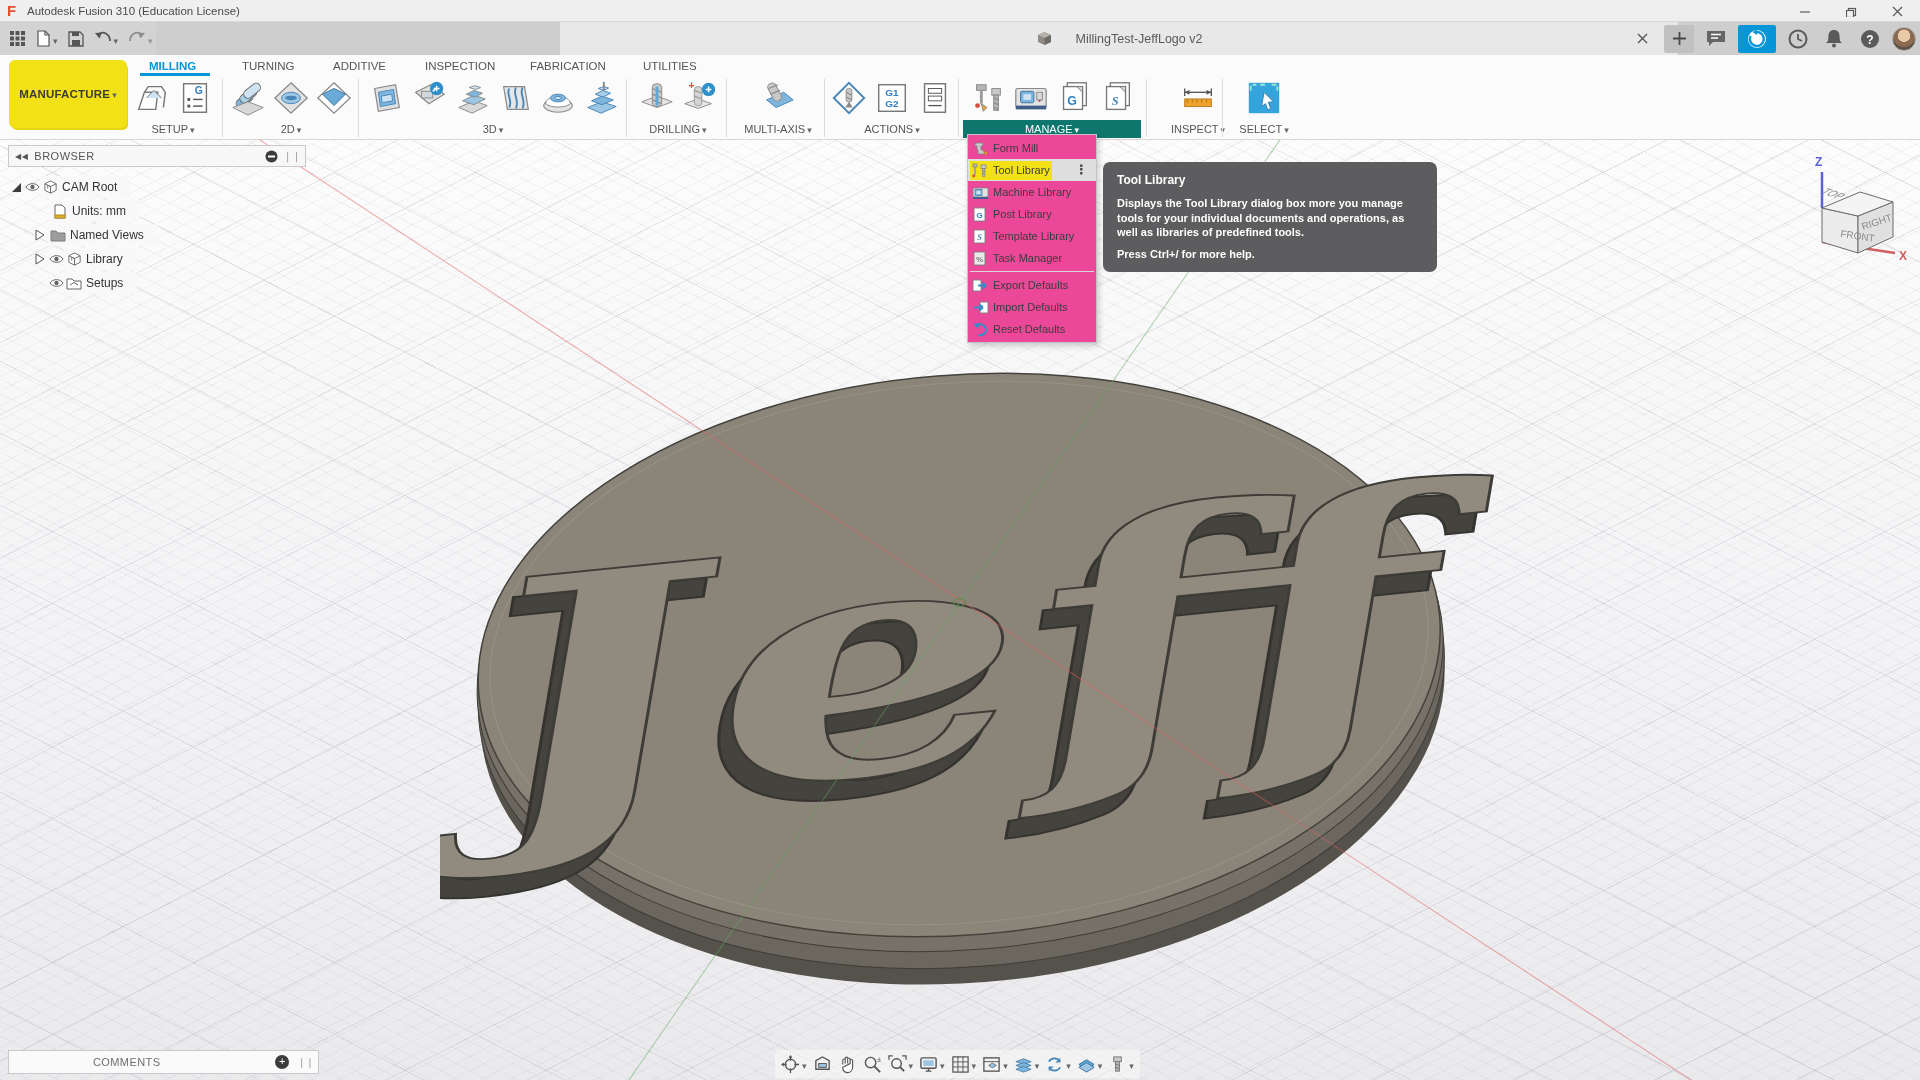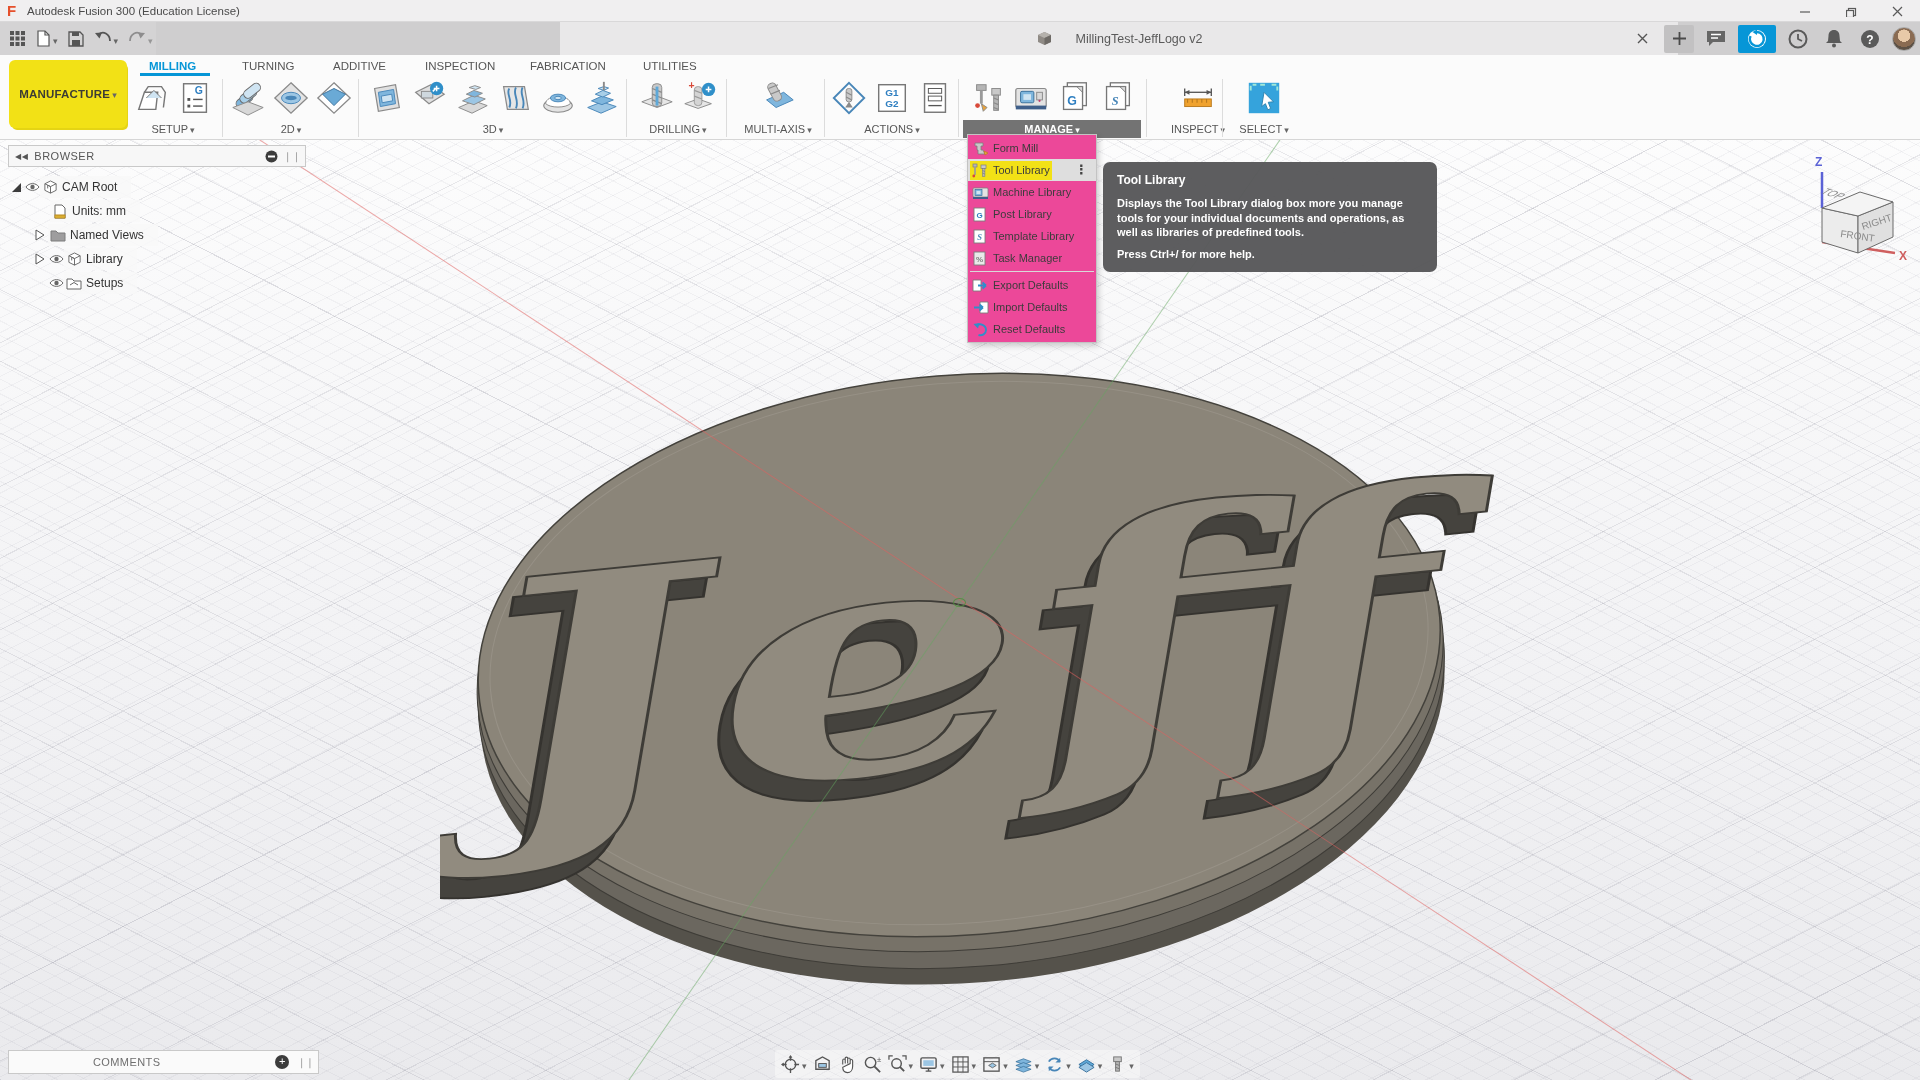--- a/index.html
+++ b/index.html
@@ -29,21 +29,21 @@
   
   .ribbon{position:absolute;left:0;top:55px;width:1920px;height:85px;background:#fbfbfb;border-bottom:1px solid #d6d6d6;}
   .wsbtn{position:absolute;left:12px;top:8px;width:112px;height:62px;background:#f2e116;box-shadow:0 0 0 3px #f2e116, 2px 3px 0 2px #e5d414;border-radius:3px;display:flex;align-items:center;justify-content:center;}
   .wsbtn span{font-size:11.5px;font-weight:bold;color:#3c3c34;letter-spacing:.2px;}
   .rtab{position:absolute;top:2px;height:18px;font-size:11.5px;color:#565656;display:flex;align-items:center;}
   .rtab.active{color:#0696d7;font-weight:bold;}
   .tabline{position:absolute;left:140px;top:18px;width:70px;height:3px;background:#0696d7;}
   .rgroup{position:absolute;top:22px;height:62px;display:flex;flex-direction:column;align-items:center;}
   .ricons{height:42px;display:flex;align-items:center;justify-content:center;gap:5px;}
   .glabel{height:18px;margin-top:1px;display:flex;align-items:center;justify-content:center;font-size:11px;color:#565656;width:100%;}
-  .glabel.bluebar{background:#737373;color:#fff;font-weight:bold;}
+  .glabel.bluebar{background:#0f766e;color:#fff;font-weight:normal;}
   .glabel.bluebar .caret::after{color:#fff;}
   .rsep{position:absolute;top:24px;width:1px;height:58px;background:#dcdcdc;}
   .ricon{width:38px;height:38px;}
 
   
   .canvas{position:absolute;left:0;top:55px;width:1920px;height:1025px;
     background:
       repeating-linear-gradient(27deg,rgba(90,90,110,.13) 0 1px,transparent 1px 64px),
       repeating-linear-gradient(153deg,rgba(90,90,110,.13) 0 1px,transparent 1px 64px),
       repeating-linear-gradient(27deg,rgba(120,120,140,.07) 0 1px,transparent 1px 13px),
@@ -114,21 +114,21 @@
 
     <div class="axis" style="left:-339px;top:544.5px;width:2600px;height:1px;background:#e0605e;opacity:.55;transform:rotate(33.3deg);"></div>
     <div class="axis" style="left:361px;top:544.5px;width:1200px;height:1px;background:#63a85f;opacity:.5;transform:rotate(-55.3deg);"></div>
     <div class="origin" style="top:543px;"></div>
   </div>
 
   <div class="titlebar">
     <svg width="15" height="15" style="margin-left:6px" viewBox="0 0 15 15">
       <text x="1" y="13" font-size="15" font-weight="bold" font-family="'Liberation Sans',sans-serif" fill="#e5502c">F</text>
     </svg>
-    <span class="wtitle">Autodesk Fusion 300 (Education License)</span>
+    <span class="wtitle">Autodesk Fusion 310 (Education License)</span>
   </div>
   <div class="winctl" style="right:92px;">
       <svg width="11" height="11">
         <line x1="0" y1="6" x2="10" y2="6" stroke="#5a5a5a" stroke-width="1.2"></line>
       </svg>
     </div>
   <div class="winctl" style="right:46px;">
       <svg width="11" height="11">
         <rect x="2.5" y="2.5" width="7" height="7" fill="none" stroke="#5a5a5a" stroke-width="1.2"></rect>
         <rect x="0.5" y="4.5" width="7" height="7" fill="#f0eff0" stroke="#5a5a5a" stroke-width="1.2"></rect>

